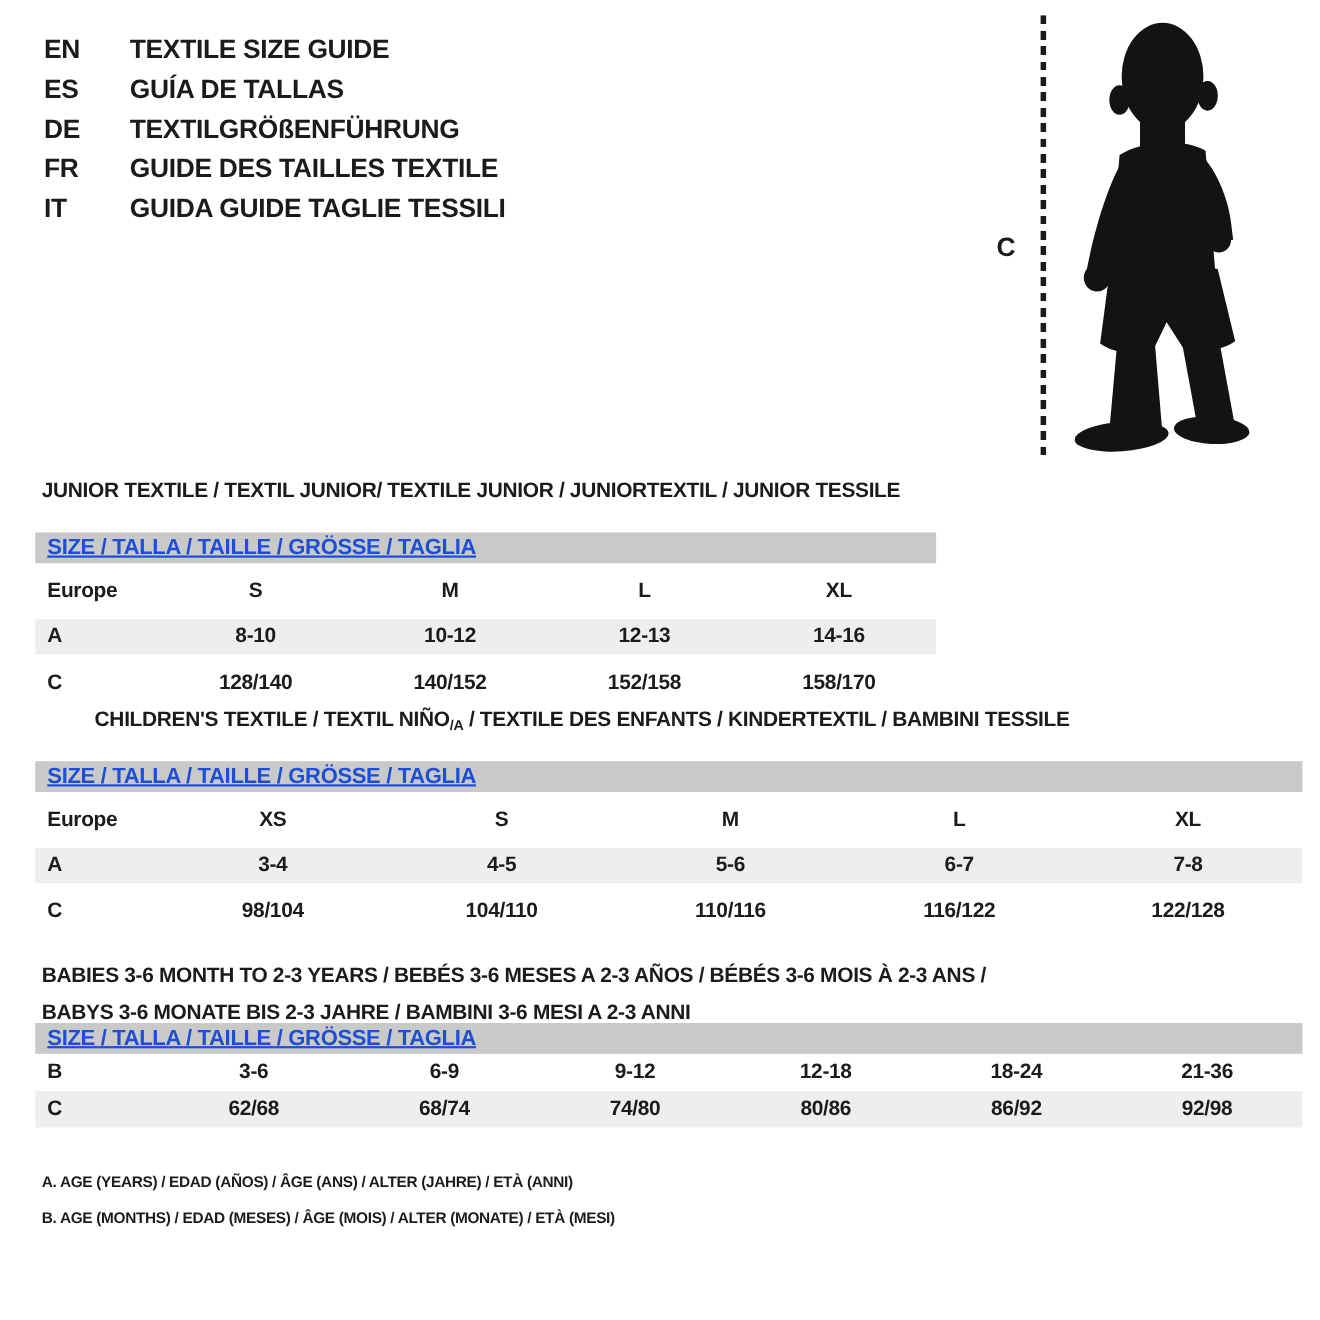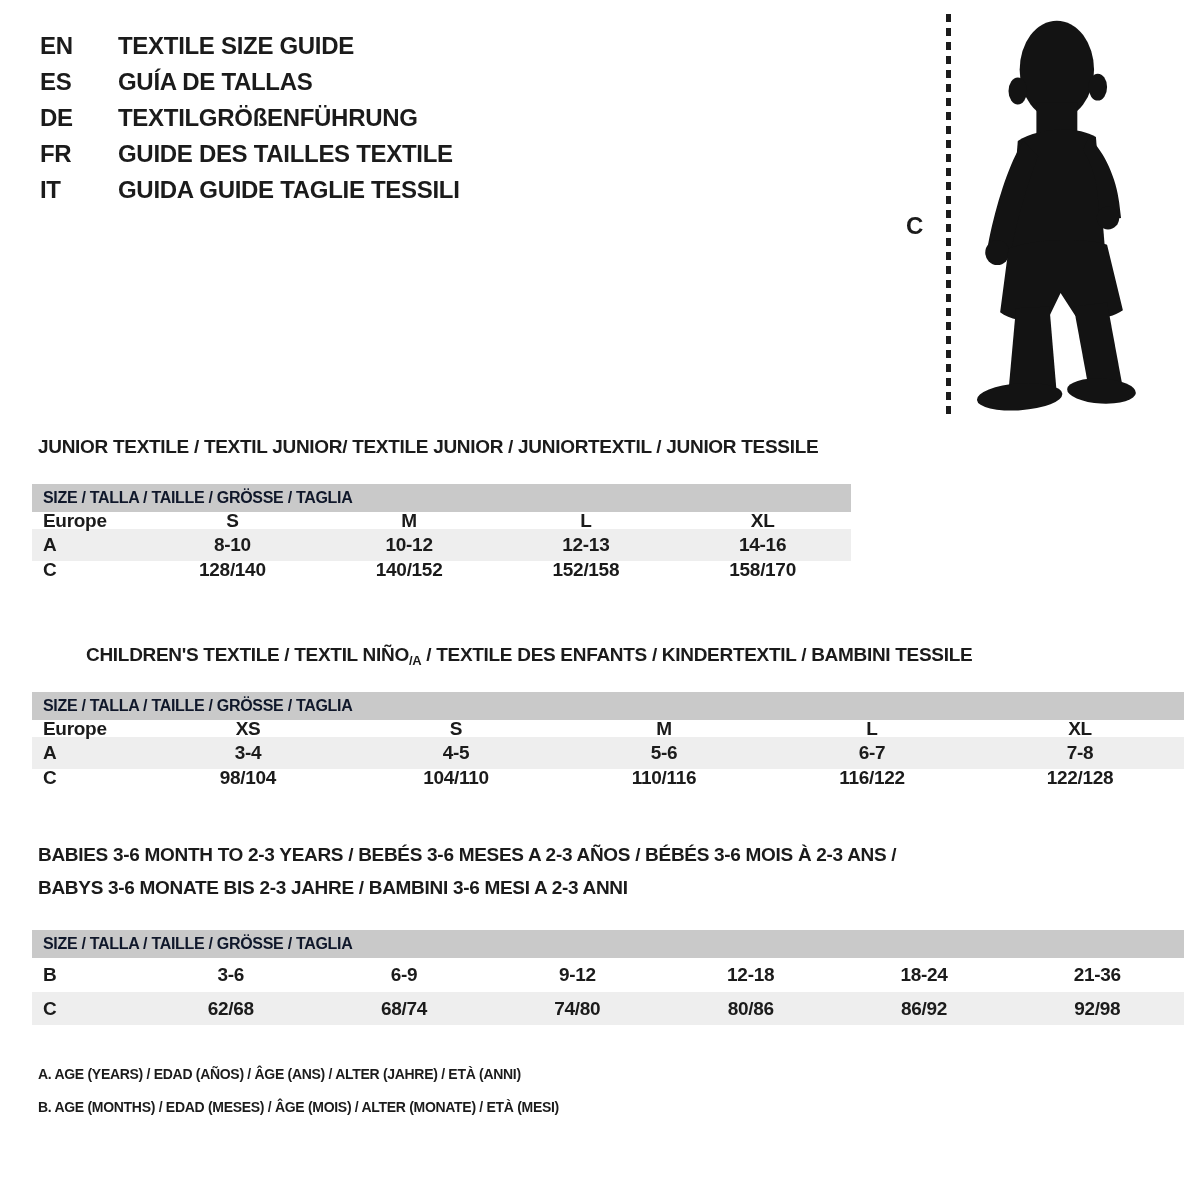--- a/index.html
+++ b/index.html
@@ -22,24 +22,24 @@
   .silhouette{ position:absolute; left:962px; top:14px; width:186px; height:404px; }
   
   .section-title{ position:absolute; left:38px; font-size:19px; white-space:nowrap; }
   .title-sub{ font-size:13px; vertical-align:-4px; }
   .babies-title{ line-height:33px; }
   .size-table{ position:absolute; left:32px; }
   .w-junior{ width:819px; }
   .w-wide{ width:1152px; }
   .table-bar{
     height:28px; line-height:28px; background:#c9c9c9; padding-left:11px;
-    font-size:16px; color:#0f172a;
+    font-size:20px; color:#1d4ed8;text-decoration:underline;
   }
   .t-row{ display:flex; align-items:center; font-size:19px; }
-  .t-row.h35{ height:17px;justify-content:space-between; }
+  .t-row.h35{ height:51px;justify-content:space-between; }
   .t-row.band{ height:32px; background:#eeeeee; }
   .t-row.h34{ height:34px; }
   .t-row.band33{ height:33px; background:#eeeeee; }
   .row-label{ width:112px; padding-left:11px; }
   .cell{ flex:1; text-align:center; }
   
   .footnotes{ position:absolute; left:38px; top:1058px; font-size:14px; line-height:33px; }
 </style>
 </head>
 <body>
@@ -138,21 +138,21 @@
     <div class="t-row h35">
       <span class="row-label">C</span>
       <span class="cell">98/104</span>
       <span class="cell">104/110</span>
       <span class="cell">110/116</span>
       <span class="cell">116/122</span>
       <span class="cell">122/128</span>
     </div>
   </div>
 
-  <div class="section-title babies-title" style="top:838px;">
+  <div class="section-title babies-title" style="top:871px;">
     <div>BABIES 3-6 MONTH TO 2-3 YEARS / BEBÉS 3-6 MESES A 2-3 AÑOS / BÉBÉS 3-6 MOIS À 2-3 ANS /</div>
     <div>BABYS 3-6 MONATE BIS 2-3 JAHRE / BAMBINI 3-6 MESI A 2-3 ANNI</div>
   </div>
   <div class="size-table w-wide" style="top:930px;">
     <div class="table-bar">SIZE / TALLA / TAILLE / GRÖSSE / TAGLIA</div>
     <div class="t-row h34">
       <span class="row-label">B</span>
       <span class="cell">3-6</span>
       <span class="cell">6-9</span>
       <span class="cell">9-12</span>

